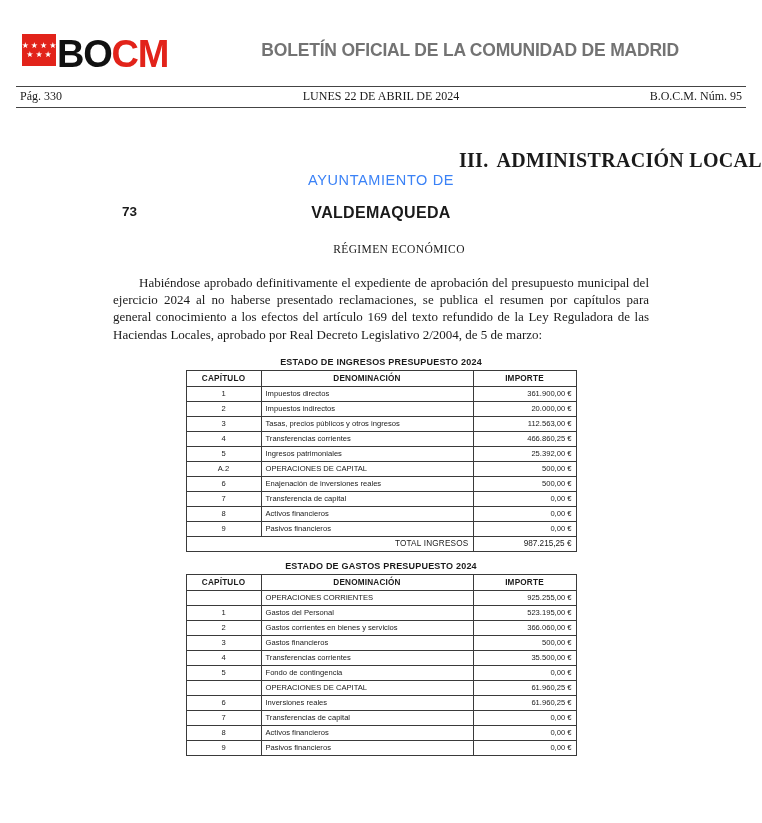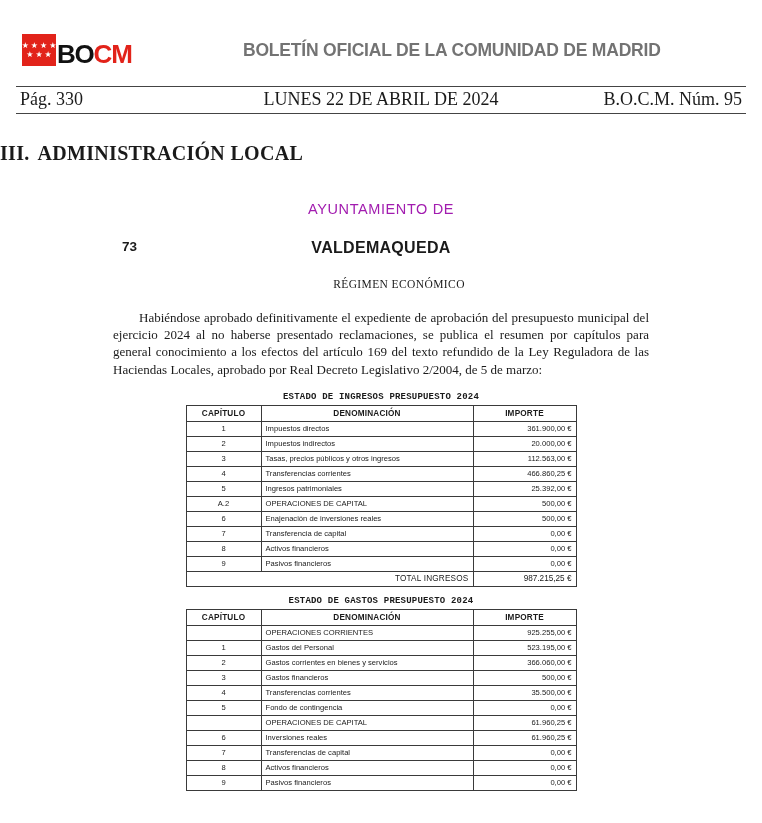--- a/index.html
+++ b/index.html
@@ -47,21 +47,21 @@
   }
   .star {
     color: #ffffff;
     font-size: 8px;
     line-height: 7px;
     font-family: "DejaVu Sans", sans-serif;
   }
   .logo-text {
     font-family: "Liberation Sans", sans-serif;
     font-weight: bold;
-    font-size: 26px;
+    font-size: 38px;
     letter-spacing: -1.2px;
     line-height: 34px;
     margin-top: 8px;
   }
   .logo-bo { color: #111111; }
   .logo-cm { color: #e2231a; }
 
   .masthead-title {
     flex: 1;
     text-align: center;
@@ -74,49 +74,48 @@
   }
 
   
   .runhead-wrap {
     margin: 12px 16px 0 16px;
     border-top: 1.1px solid #444;
     border-bottom: 1.1px solid #444;
     padding: 2px 4px 3px 4px;
     display: flex;
     align-items: baseline;
-    font-size: 18px;
+    font-size: 12px;
   }
   .runhead-left { flex: 0 0 190px; text-align: left; }
   .runhead-center { flex: 1; text-align: center; }
   .runhead-right { flex: 0 0 190px; text-align: right; }
 
   
   .section-title {
-    text-align: left;
+    text-align: right;
     font-family: "Liberation Serif", serif;
     font-weight: bold;
     font-size: 20px;
     letter-spacing: 0.3px;
-    margin-top: 28px;
+    margin-top: 41px;
   }
   .section-title .numeral { margin-right: 8px; }
 
   .org-kind {
     text-align: center;
     font-family: "Liberation Sans", sans-serif;
     font-size: 14.5px;
     letter-spacing: 0.6px;
-    margin-top: 36px;
-    color: #a21caf;
+    color: #3b82f6;
   }
 
   .entity-row {
     position: relative;
-    margin-top: 22px;
+    margin-top: 16px;
     height: 22px;
   }
   .entity-num {
     position: absolute;
     left: 122px;
     top: 0;
     font-family: "Liberation Sans", sans-serif;
     font-weight: bold;
     font-size: 13.5px;
   }
@@ -143,21 +142,21 @@
     font-size: 13px;
     line-height: 17.2px;
     text-align: justify;
     text-indent: 26px;
     hyphens: manual;
   }
 
   
   .table-caption {
     text-align: center;
-    font-family: Liberation Mono, monospace;
+    font-family: Liberation Sans, sans-serif;
     font-weight: bold;
     font-size: 9px;
     letter-spacing: 0.2px;
     margin-top: 14px;
     margin-bottom: 3px;
   }
   table.budget {
     border-collapse: collapse;
     width: 363px;
     margin: 0 auto;

